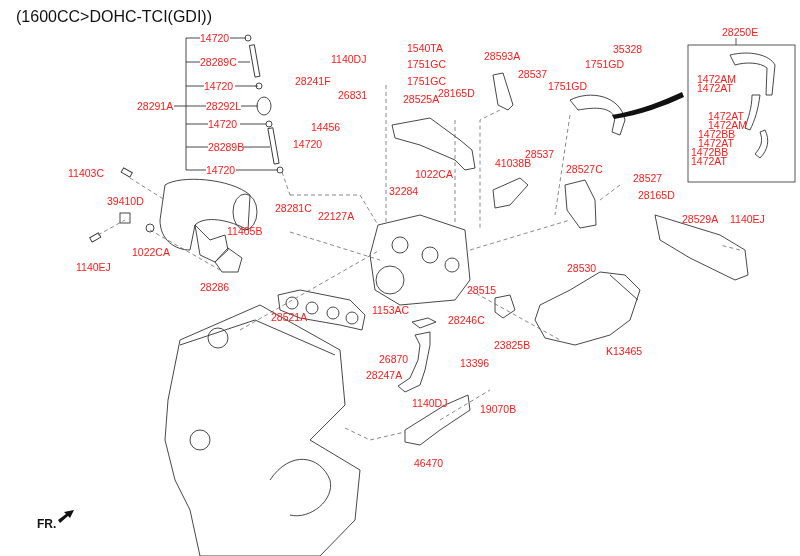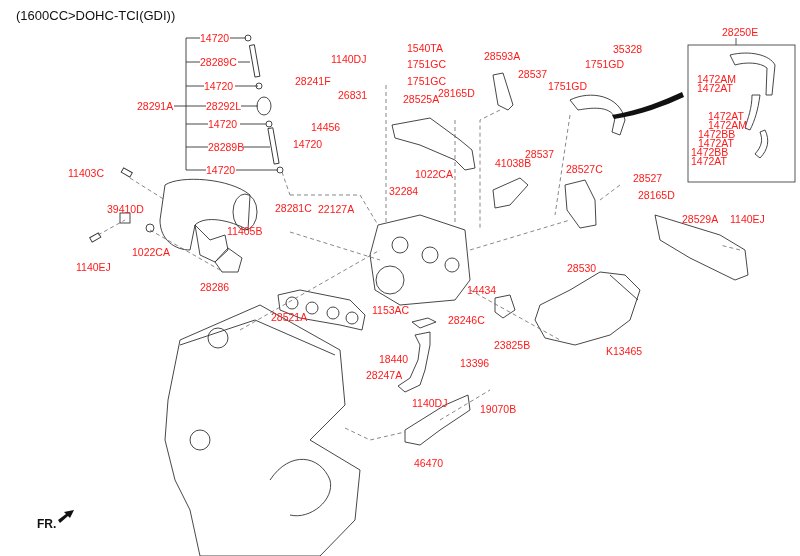--- a/index.html
+++ b/index.html
@@ -1,18 +1,18 @@
 <!DOCTYPE html>
 <html><head>
 <meta charset="utf-8">
 <style>
   html, body { margin: 0; padding: 0; background: #ffffff; }
   #stage { position: relative; width: 800px; height: 556px; overflow: hidden; background: #ffffff; font-family: "Liberation Sans", sans-serif; }
   svg#art { position: absolute; left: 0; top: 0; }
-  .title { position: absolute; left: 16px; top: 8px; font-size: 13px; color: #111; }
+  .title { position: absolute; left: 16px; top: 8px; font-size: 16px; color: #111; }
   .lbl { position: absolute; font-size: 10.5px; color: #ff1a1a; white-space: nowrap; line-height: 11px; cursor: pointer; }
   .fr { position: absolute; left: 37px; top: 517px; font-size: 12px; font-weight: bold; color: #111; }
 </style>
 </head>
 <body>
 
 <div id="stage">
   <svg id="art" width="800" height="556" viewBox="0 0 800 556">
     <g fill="none" stroke="#333" stroke-width="0.9">
 
@@ -176,35 +176,35 @@
   <div class="lbl" style="left:698px;top:138px">1472AT</div>
   <div class="lbl" style="left:691px;top:147px">1472BB</div>
   <div class="lbl" style="left:691px;top:156px">1472AT</div>
   <div class="lbl" style="left:415px;top:169px">1022CA</div>
   <div class="lbl" style="left:389px;top:186px">32284</div>
   <div class="lbl" style="left:495px;top:158px">41038B</div>
   <div class="lbl" style="left:525px;top:149px">28537</div>
   <div class="lbl" style="left:566px;top:164px">28527C</div>
   <div class="lbl" style="left:633px;top:173px">28527</div>
   <div class="lbl" style="left:638px;top:190px">28165D</div>
-  <div class="lbl" style="left:107px;top:204px">39410D</div>
+  <div class="lbl" style="left:107px;top:196px">39410D</div>
   <div class="lbl" style="left:275px;top:203px">28281C</div>
-  <div class="lbl" style="left:318px;top:204px">22127A</div>
+  <div class="lbl" style="left:318px;top:211px">22127A</div>
   <div class="lbl" style="left:227px;top:226px">11405B</div>
   <div class="lbl" style="left:132px;top:247px">1022CA</div>
   <div class="lbl" style="left:76px;top:262px">1140EJ</div>
   <div class="lbl" style="left:200px;top:282px">28286</div>
   <div class="lbl" style="left:682px;top:214px">28529A</div>
   <div class="lbl" style="left:730px;top:214px">1140EJ</div>
   <div class="lbl" style="left:567px;top:263px">28530</div>
-  <div class="lbl" style="left:467px;top:285px">14434</div>
+  <div class="lbl" style="left:467px;top:285px">28515</div>
   <div class="lbl" style="left:372px;top:305px">1153AC</div>
   <div class="lbl" style="left:448px;top:315px">28246C</div>
   <div class="lbl" style="left:271px;top:312px">28521A</div>
   <div class="lbl" style="left:494px;top:340px">23825B</div>
   <div class="lbl" style="left:606px;top:346px">K13465</div>
-  <div class="lbl" style="left:379px;top:354px">18440</div>
+  <div class="lbl" style="left:379px;top:354px">26870</div>
   <div class="lbl" style="left:460px;top:358px">13396</div>
   <div class="lbl" style="left:366px;top:370px">28247A</div>
   <div class="lbl" style="left:412px;top:398px">1140DJ</div>
   <div class="lbl" style="left:480px;top:404px">19070B</div>
   <div class="lbl" style="left:414px;top:458px">46470</div>
 </div>
 
 </body></html>

